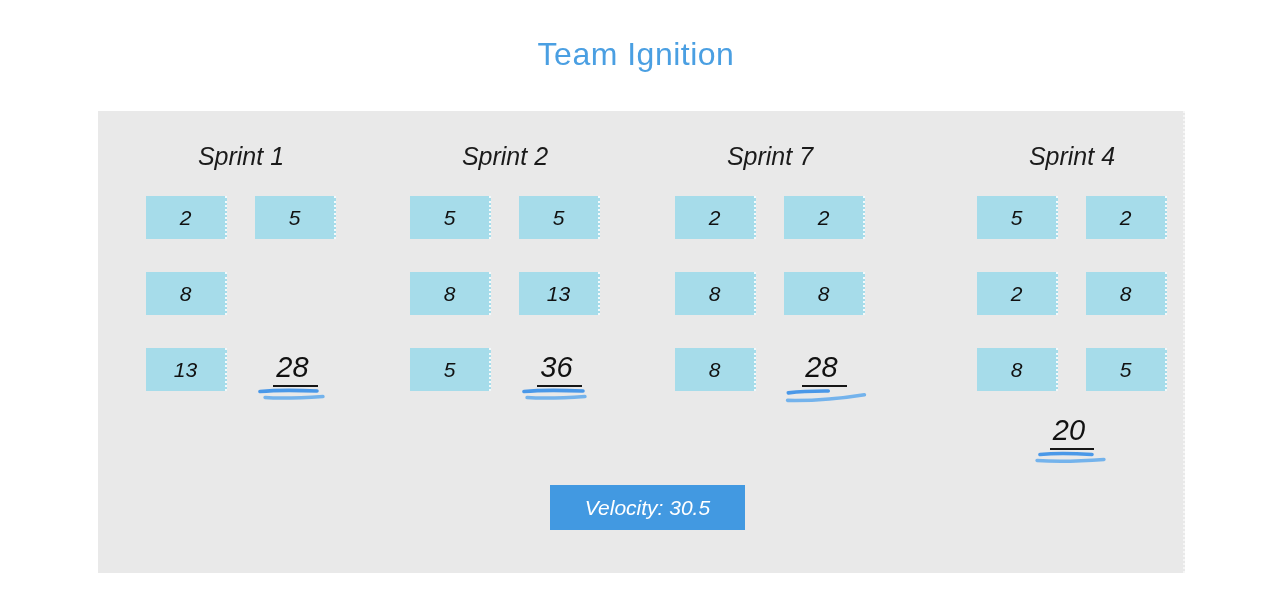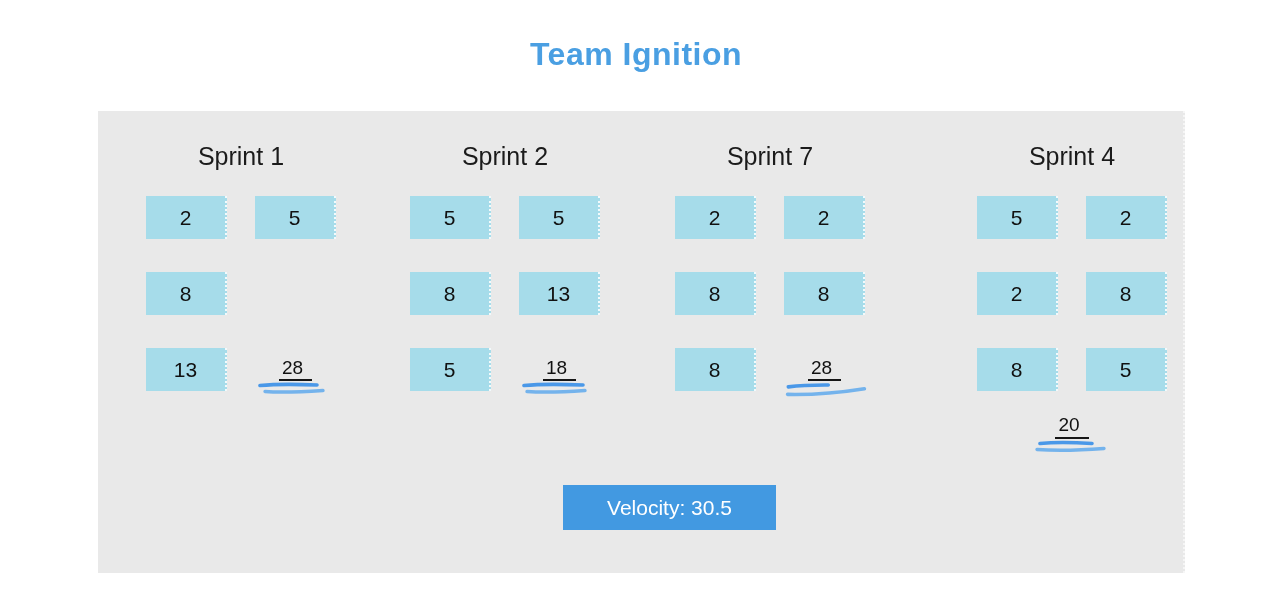--- a/index.html
+++ b/index.html
@@ -13,31 +13,32 @@
   }
   .stage { position: relative; width: 1272px; height: 591px; }
 
   .page-title {
     position: absolute;
     left: 0; top: 36px;
     width: 100%;
     margin: 0;
     text-align: center;
     font-size: 32px;
-    font-weight: 700;
+    font-weight: 400;
     color: #4a9fe2;
     letter-spacing: 0.5px;
   }
 
   .panel {
     position: absolute;
     left: 98px; top: 111px;
     width: 1085px; height: 462px;
     background: #e9e9e9;
     border-right: 2px dotted #f6f6f6;
+    font-style: italic;
   }
 
   .sprint {
     position: absolute;
     top: 28px;
     width: 190px;
   }
   .sprint-s1 { left: 48px; }
   .sprint-s2 { left: 312px; }
   .sprint-s3 { left: 577px; }
@@ -73,21 +74,21 @@
   }
 
   .total-cell {
     display: flex;
     align-items: center;
     justify-content: center;
   }
   .total-wrap { position: relative; display: inline-block; }
   .total-num {
     display: inline-block;
-    font-size: 19px;
+    font-size: 29px;
     color: #111111;
     line-height: 1.1;
     padding: 0 9px 1px 3px;
     border-bottom: 2.5px solid #161616;
   }
   .scribble {
     position: absolute;
     top: 100%;
     left: 50%;
     transform: translateX(-50%);
@@ -97,22 +98,22 @@
   .scribble.slant { transform: translateX(-46%) rotate(-2deg); }
 
   .total-row {
     margin-top: 24px;
     display: flex;
     justify-content: center;
   }
 
   .velocity {
     position: absolute;
-    left: 465px; top: 374px;
-    width: 213px; height: 45px;
+    left: 452px; top: 374px;
+    width: 195px; height: 45px;
     background: #4299e1;
     color: #ffffff;
     font-size: 21px;
     display: flex;
     align-items: center;
     justify-content: center;
   }
 </style>
 </head>
 <body>
@@ -146,21 +147,21 @@
     <section class="sprint sprint-s2">
       <h2 class="sprint-title">Sprint 2</h2>
       <div class="grid">
         <div class="cell card">5</div>
         <div class="cell card">5</div>
         <div class="cell card">8</div>
         <div class="cell card">13</div>
         <div class="cell card">5</div>
         <div class="cell total-cell">
           <div class="total-wrap">
-            <span class="total-num">18</span>
+            <span class="total-num">36</span>
             <svg class="scribble" width="76" height="14" viewBox="0 0 76 14">
               <path d="M3 3.5 Q 24 1.5 62 3" stroke="#4a98e8" stroke-width="3.6" fill="none" stroke-linecap="round"></path>
               <path d="M6 9.5 Q 28 11 64 8.5" stroke="#74b3ec" stroke-width="3.4" fill="none" stroke-linecap="round"></path>
             </svg>
           </div>
         </div>
       </div>
     </section>
 
     <section class="sprint sprint-s3">

